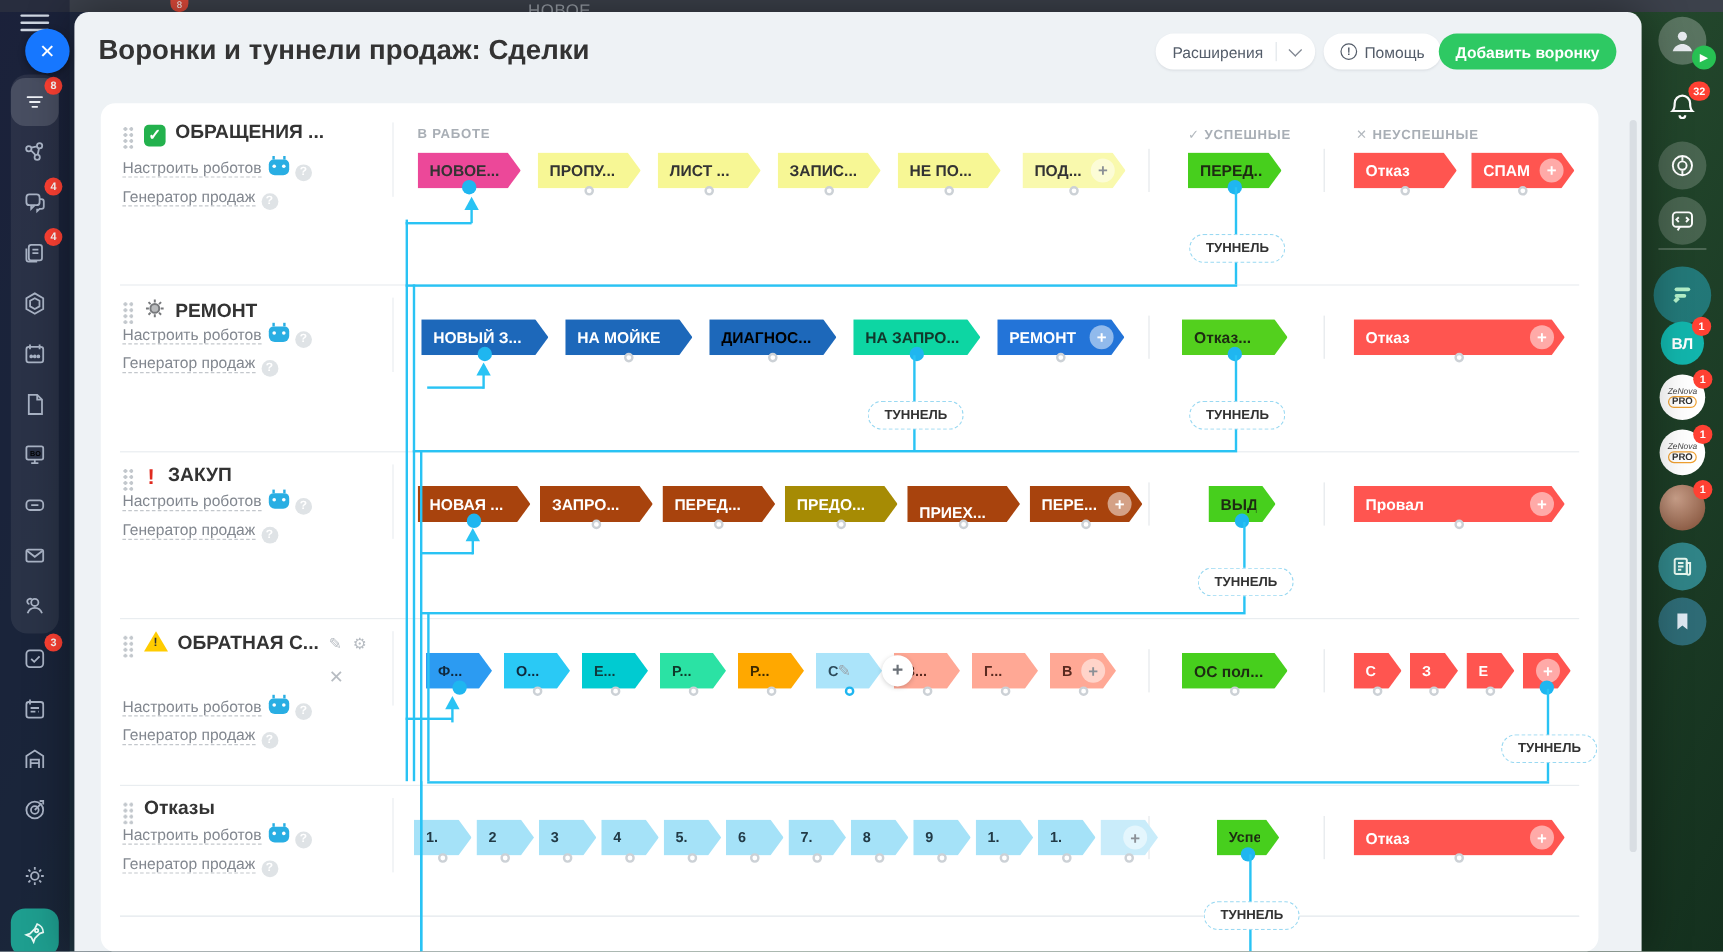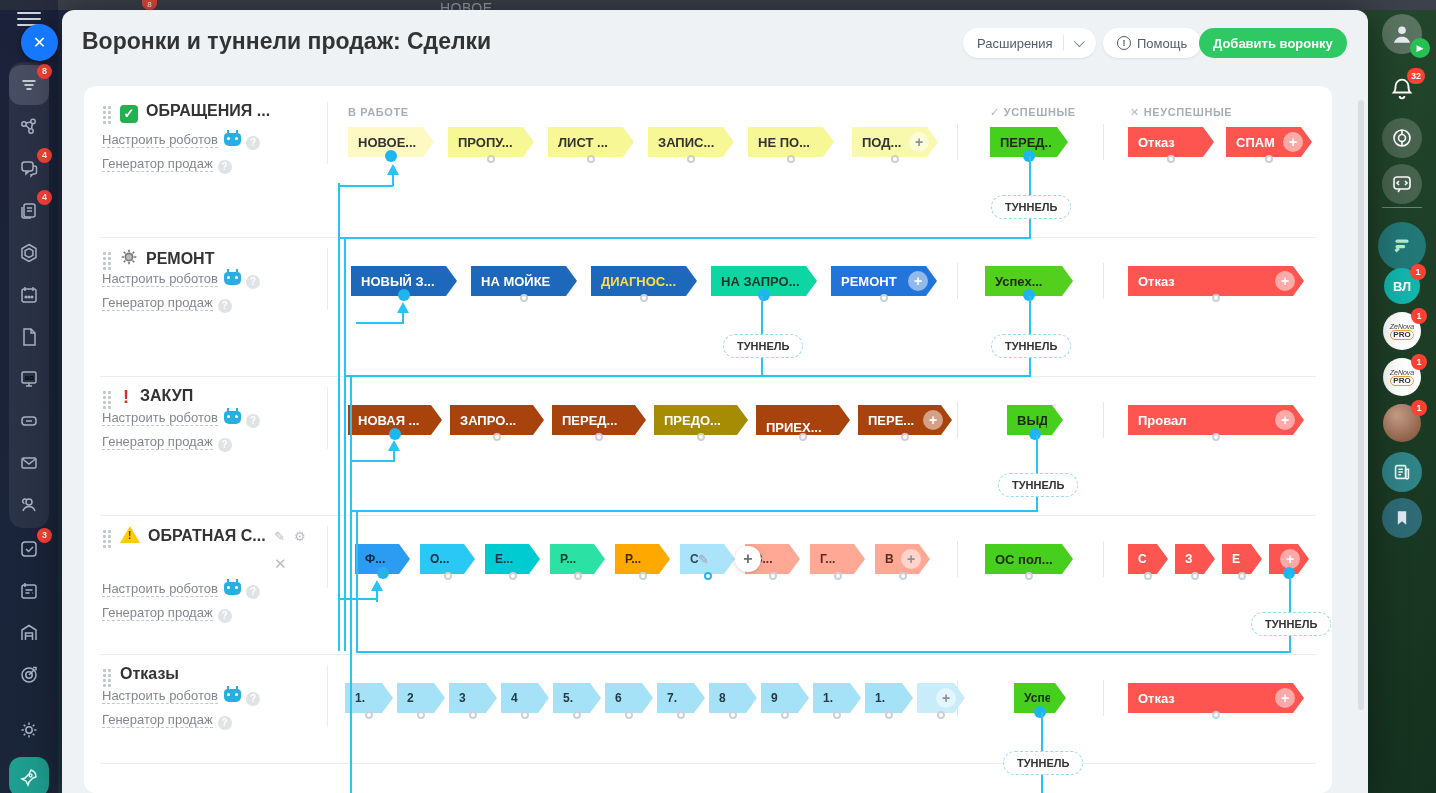--- a/index.html
+++ b/index.html
@@ -355,21 +355,21 @@
     </div>
   <div class="frow" style="top: 0px; height: 151px;">
         <div class="fhandle" style="left: 18px; top: 19px;"></div>
         <div class="ftitle" style="left: 36px; top: 16px;"><span class="femoji ic-check">✓</span><span>ОБРАЩЕНИЯ ...</span></div>
         <div class="flink" style="left: 18px; top: 46px;"><span class="txt">Настроить роботов</span><span class="robot"></span><span class="qico">?</span></div>
         <div class="flink" style="left: 18px; top: 70px;"><span class="txt">Генератор продаж</span><span class="qico">?</span></div>
         <div class="leftsep" style="left: 243px; top: 16px; height: 62px;"></div>
         <div class="vsep" style="left: 873px; top: 38px; height: 36px;"></div>
         <div class="vsep" style="left: 1019px; top: 38px; height: 36px;"></div>
         <div class="stage" style="left: 264px; top: 41px; width: 86px;">
-          <div class="chevbg" style="background: #fef9c3; color: rgb(51, 51, 51); font-size: 13px;">
+          <div class="chevbg" style="background: #ec4899; color: rgb(51, 51, 51); font-size: 13px;">
             <span>НОВОЕ...</span>
           </div>
           <div class="sdot blue"></div>
         </div>
         <div class="stage" style="left: 364px; top: 41px; width: 86px;">
           <div class="chevbg" style="background: rgb(247, 247, 149); color: rgb(51, 51, 51); font-size: 13px;">
             <span>ПРОПУ...</span>
           </div>
           <div class="sdot circle"></div>
         </div>
@@ -440,41 +440,41 @@
           </div>
           <div class="sdot blue"></div>
         </div>
         <div class="stage" style="left: 387px; top: 29px; width: 106px;">
           <div class="chevbg" style="background: rgb(29, 104, 186); color: rgb(255, 255, 255); font-size: 13px;">
             <span>НА МОЙКЕ</span>
           </div>
           <div class="sdot circle"></div>
         </div>
         <div class="stage" style="left: 507px; top: 29px; width: 106px;">
-          <div class="chevbg" style="background: rgb(29, 104, 186); color: #fde047; font-size: 13px;">
+          <div class="chevbg" style="background: rgb(29, 104, 186); color: #000000; font-size: 13px;">
             <span>ДИАГНОС...</span>
           </div>
           <div class="sdot circle"></div>
         </div>
         <div class="stage" style="left: 627px; top: 29px; width: 106px;">
           <div class="chevbg" style="background: rgb(13, 214, 163); color: rgb(17, 56, 43); font-size: 13px;">
             <span>НА ЗАПРО...</span>
           </div>
           <div class="sdot blue"></div>
         </div>
         <div class="stage" style="left: 747px; top: 29px; width: 106px;">
           <div class="chevbg" style="background: rgb(35, 116, 216); color: rgb(255, 255, 255); font-size: 13px;">
             <span>РЕМОНТ</span>
           </div>
           <div class="pluscirc" style="color: rgb(255, 255, 255);">+</div>
           <div class="sdot circle"></div>
         </div>
         <div class="stage" style="left: 901px; top: 29px; width: 88px;">
           <div class="chevbg" style="background: rgb(83, 208, 30); color: rgb(29, 43, 18); font-size: 13px;">
-            <span>Успех...</span>
+            <span>Отказ...</span>
           </div>
           <div class="sdot blue"></div>
         </div>
         <div class="stage" style="left: 1044px; top: 29px; width: 176px;">
           <div class="chevbg" style="background: rgb(255, 85, 80); color: rgb(255, 255, 255); font-size: 13px;">
             <span>Отказ</span>
           </div>
           <div class="pluscirc" style="color: rgb(255, 255, 255);">+</div>
           <div class="sdot circle"></div>
         </div>

